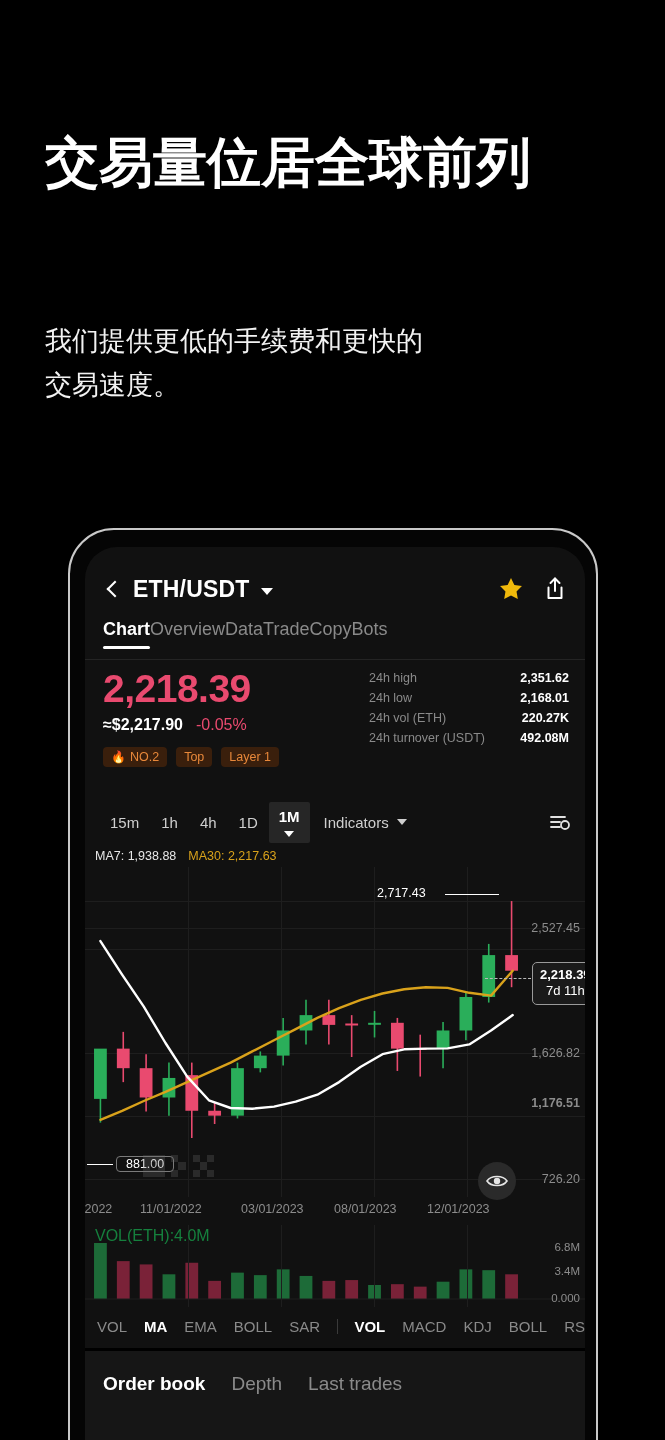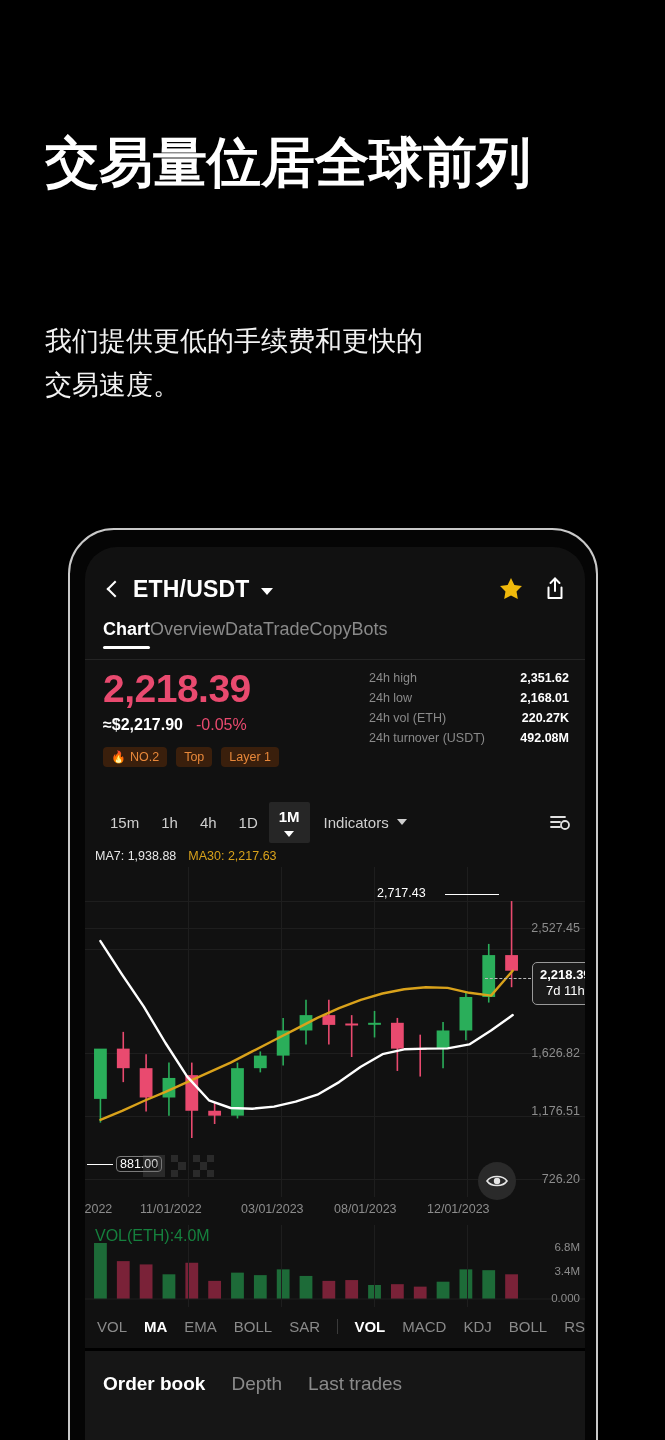--- a/index.html
+++ b/index.html
@@ -352,29 +352,29 @@
             <line x1="403.7368421052631" x2="403.7368421052631" y1="76.92097849068162" y2="135.55810227849116" stroke="#2aae5a" stroke-width="1.6"></line>
             <rect x="397.3410526315789" y="88.0899544502644" width="12.791578947368421" height="41.88365984843537" fill="#2aae5a"></rect>
             <line x1="426.57894736842104" x2="426.57894736842104" y1="34.06003324578273" y2="120.20076033406487" stroke="#e94a6f" stroke-width="1.6"></line>
             <rect x="420.18315789473684" y="88.0899544502644" width="12.791578947368421" height="15.636566343415865" fill="#e94a6f"></rect>
             <polyline points="15.4,252.8 37.1,243.8 58.8,234.0 80.5,224.9 102.2,215.1 123.9,205.4 145.6,195.6 167.3,184.4 189.0,173.3 210.7,162.1 232.4,150.9 254.1,141.1 275.8,132.8 297.5,126.5 319.2,122.3 340.9,120.2 362.6,120.9 384.3,125.8 406.0,128.6 427.7,103.7" fill="none" stroke="#d9a21b" stroke-width="2.4" stroke-linejoin="round" stroke-linecap="round"></polyline>
             <polyline points="15.4,74.1 37.1,107.6 58.8,139.7 80.5,176.0 102.2,209.6 123.9,233.3 145.6,241.0 167.3,241.7 189.0,239.6 210.7,234.7 232.4,227.7 254.1,215.1 275.8,199.8 297.5,187.2 319.2,182.3 340.9,181.6 362.6,181.4 384.3,177.4 406.0,163.5 427.7,148.1" fill="none" stroke="#ffffff" stroke-width="2.4" stroke-linejoin="round" stroke-linecap="round"></polyline>
           </svg>
         <div id="axis-labels">
             <div class="axis-label" style="top: 60.5235px;">2,527.45</div>
             <div class="axis-label" style="top: 186.262px;">1,626.82</div>
-            <div class="axis-label" style="top: 244px;">1,176.51</div>
+            <div class="axis-label" style="top: 236px; font-weight: bold;">1,176.51</div>
             <div class="axis-label" style="top: 312px;">726.20</div>
           </div>
 
         <div class="high-line" style="left:360px; top:27px; width:54px;"></div>
         <div class="high-marker" style="left:292px; top:19px;">2,717.43</div>
 
         <div class="low-line" style="left:2px; top:297px; width:26px;"></div>
-        <div class="low-marker" style="left:31px; top:289px; border:1px solid #7a7a7a; border-radius:4px; padding:0px 3px;">881.00</div>
+        <div class="low-marker" style="left:31px; top:289px; border:1px solid #7a7a7a; border-radius:4px; padding:0px 9px;">881.00</div>
 
         <svg class="watermark" style="left:58px; top:288px;" width="80" height="22" viewBox="0 0 80 22">
           <rect x="0" y="0" width="22" height="22" fill="#6a6a6a"></rect>
             <rect x="7" y="7" width="8" height="8" fill="#1a1a1a"></rect>
           <rect x="28" y="0" width="7" height="7" fill="#6a6a6a"></rect>
             <rect x="28" y="15" width="7" height="7" fill="#6a6a6a"></rect>
           <rect x="35" y="7" width="8" height="8" fill="#6a6a6a"></rect>
           <rect x="50" y="0" width="7" height="7" fill="#6a6a6a"></rect>
             <rect x="64" y="0" width="7" height="7" fill="#6a6a6a"></rect>
           <rect x="57" y="7" width="7" height="8" fill="#6a6a6a"></rect>

